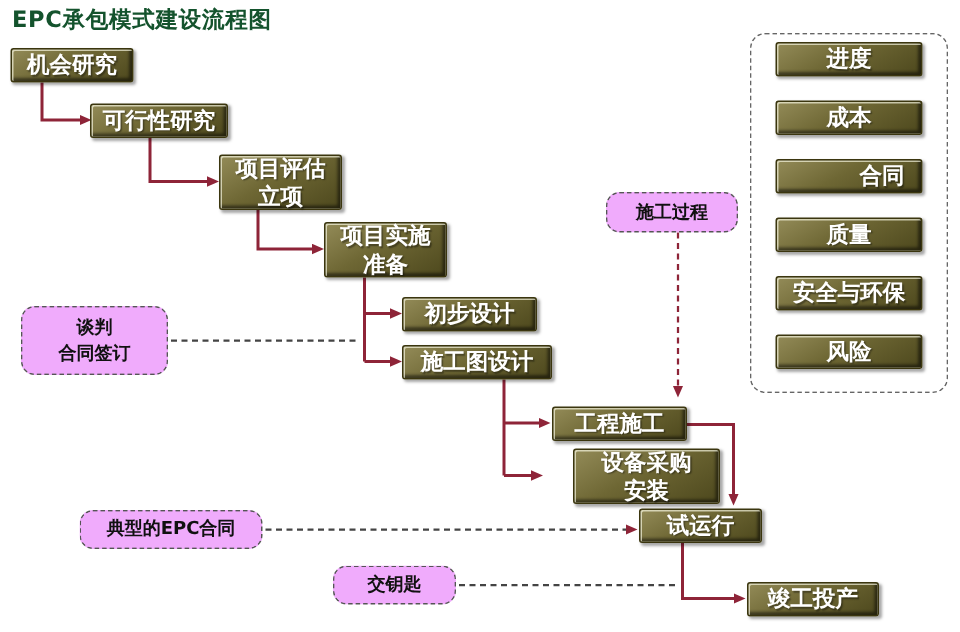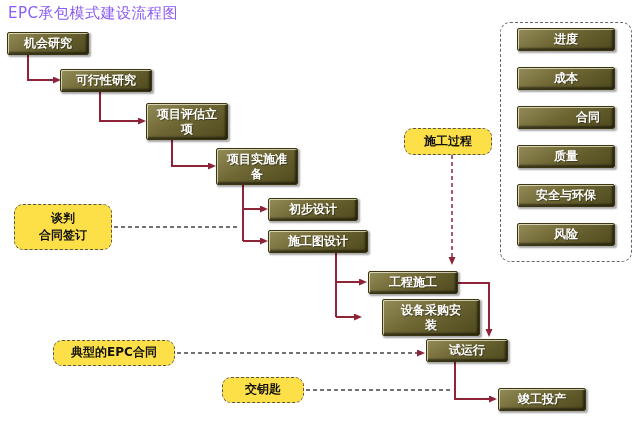--- a/index.html
+++ b/index.html
@@ -4,39 +4,39 @@
 <style>
   * { margin:0; padding:0; box-sizing:border-box; }
   html,body { background:#ffffff; }
   body { font-family:"DejaVu Sans","Liberation Sans",sans-serif; }
   .stage {
     position:relative; width:640px; height:421px;
     background:#ffffff; overflow:hidden;
   }
   .title {
     position:absolute; left:8px; top:4px;
-    font-size:15px; font-weight:normal; color:#8b5cf6;
+    font-size:15px; font-weight:bold; color:#14532d;
     letter-spacing:0.5px;
   }
   .node {
     position:absolute;
     display:flex; align-items:center; justify-content:center;
     text-align:center; color:#ffffff;
-    font-size:12px; font-weight:bold; line-height:1.25;
+    font-size:15px; font-weight:bold; line-height:1.25;
     background:linear-gradient(150deg,#938b58 0%,#6e6734 45%,#4d481d 100%);
     border:1px solid #3b360f; border-radius:2px;
     box-shadow: inset 1px 1px 0 rgba(255,255,235,.65),
                 inset -2px -2px 2px rgba(0,0,0,.5),
                 1.5px 1.5px 2px rgba(0,0,0,.35);
     text-shadow:1px 1px 1px rgba(0,0,0,.4);
   }
   .callout {
     position:absolute;
     display:flex; align-items:center; justify-content:center;
-    text-align:center; background:#fde047;
+    text-align:center; background:#f0abfc;
     border:1.5px dashed #555; border-radius:9px;
     font-size:12px; font-weight:bold; color:#111;
     white-space:pre-line; line-height:1.45;
   }
   .panel {
     position:absolute; left:500px; top:22px; width:132px; height:240px;
     border:1.5px dashed #666; border-radius:10px; background:#ffffff;
   }
   svg.wires { position:absolute; left:0; top:0; pointer-events:none; }
 </style>

